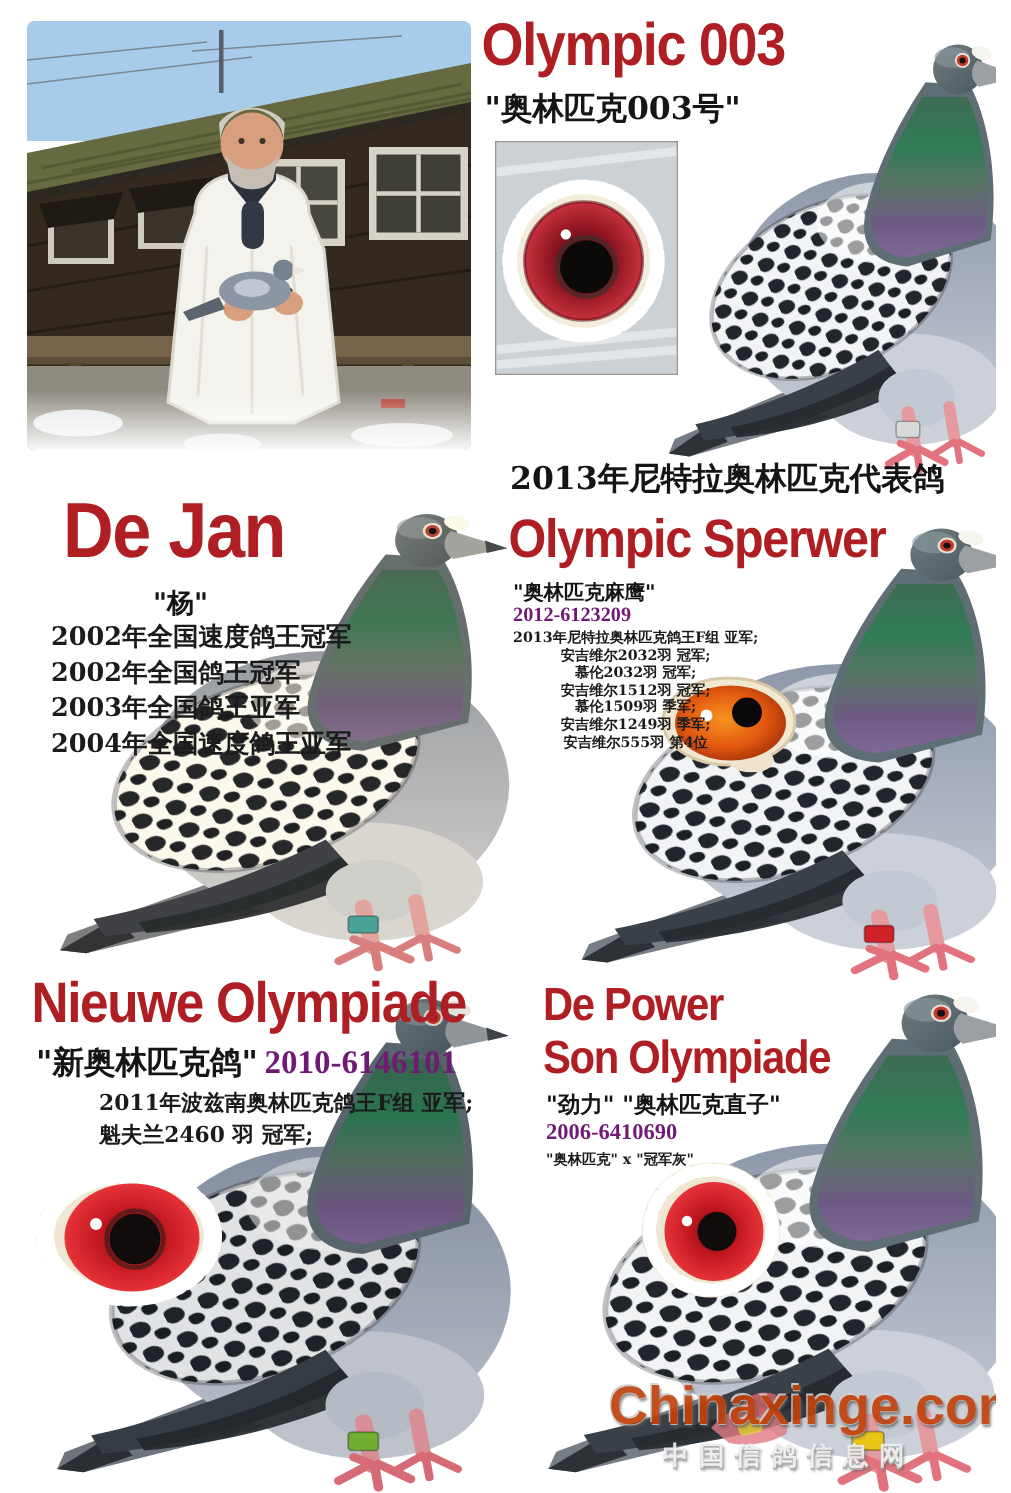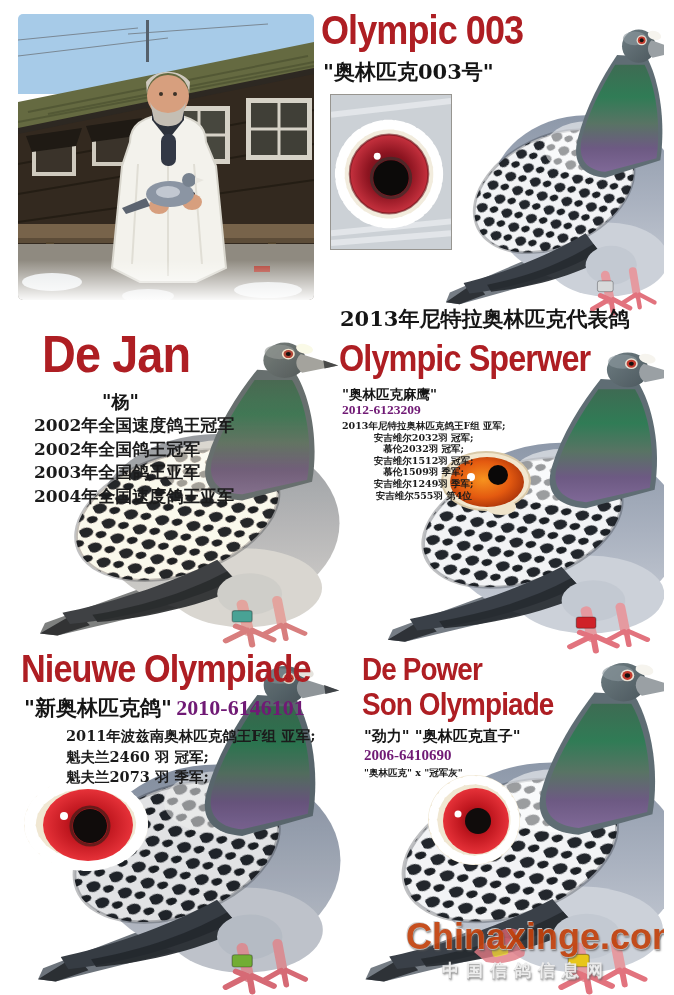--- a/index.html
+++ b/index.html
@@ -251,21 +251,20 @@
   </svg>
 
   <div class="abs red-title text-layer" style="left:11px; top:650px; font-size:38px;">Nieuwe Olympiade</div>
   <div class="abs text-layer" style="left:14px; top:694px; white-space:nowrap;">
     <span class="cn-head" style="font-size:21px;">"新奥林匹克鸽"</span>
     <span class="ring-num" style="font-size:22px;">2010-6146101</span>
   </div>
   <div class="abs cn-text text-layer" style="left:16px; top:726px; font-size:14.5px; line-height:20.5px;margin-left:40px;">
     <div>2011年波兹南奥林匹克鸽王F组 亚军;</div>
     <div>魁夫兰2460 羽 冠军;</div>
-    <div>魁夫兰2073 羽 季军;</div>
   </div>
 
   <div class="abs eye-box" style="left:8px; top:776px; width:140px; height:100px;">
     <svg viewBox="0 0 140 100" width="140" height="100">
       <ellipse cx="68" cy="48" rx="62" ry="46" fill="#f0e7d2"></ellipse>
       <ellipse cx="68" cy="48" rx="56" ry="41" fill="none" stroke="#ffffff" stroke-width="12" stroke-dasharray="9 5" stroke-linecap="round"></ellipse>
       <ellipse cx="70" cy="49" rx="45" ry="36" fill="url(#gIris3)"></ellipse>
       <circle cx="72" cy="50" r="17" fill="#100c0b"></circle>
       <circle cx="72" cy="50" r="19" fill="none" stroke="#401d18" stroke-width="3" opacity=".7"></circle>
       <circle cx="46" cy="40" r="4" fill="#ffffff"></circle>

